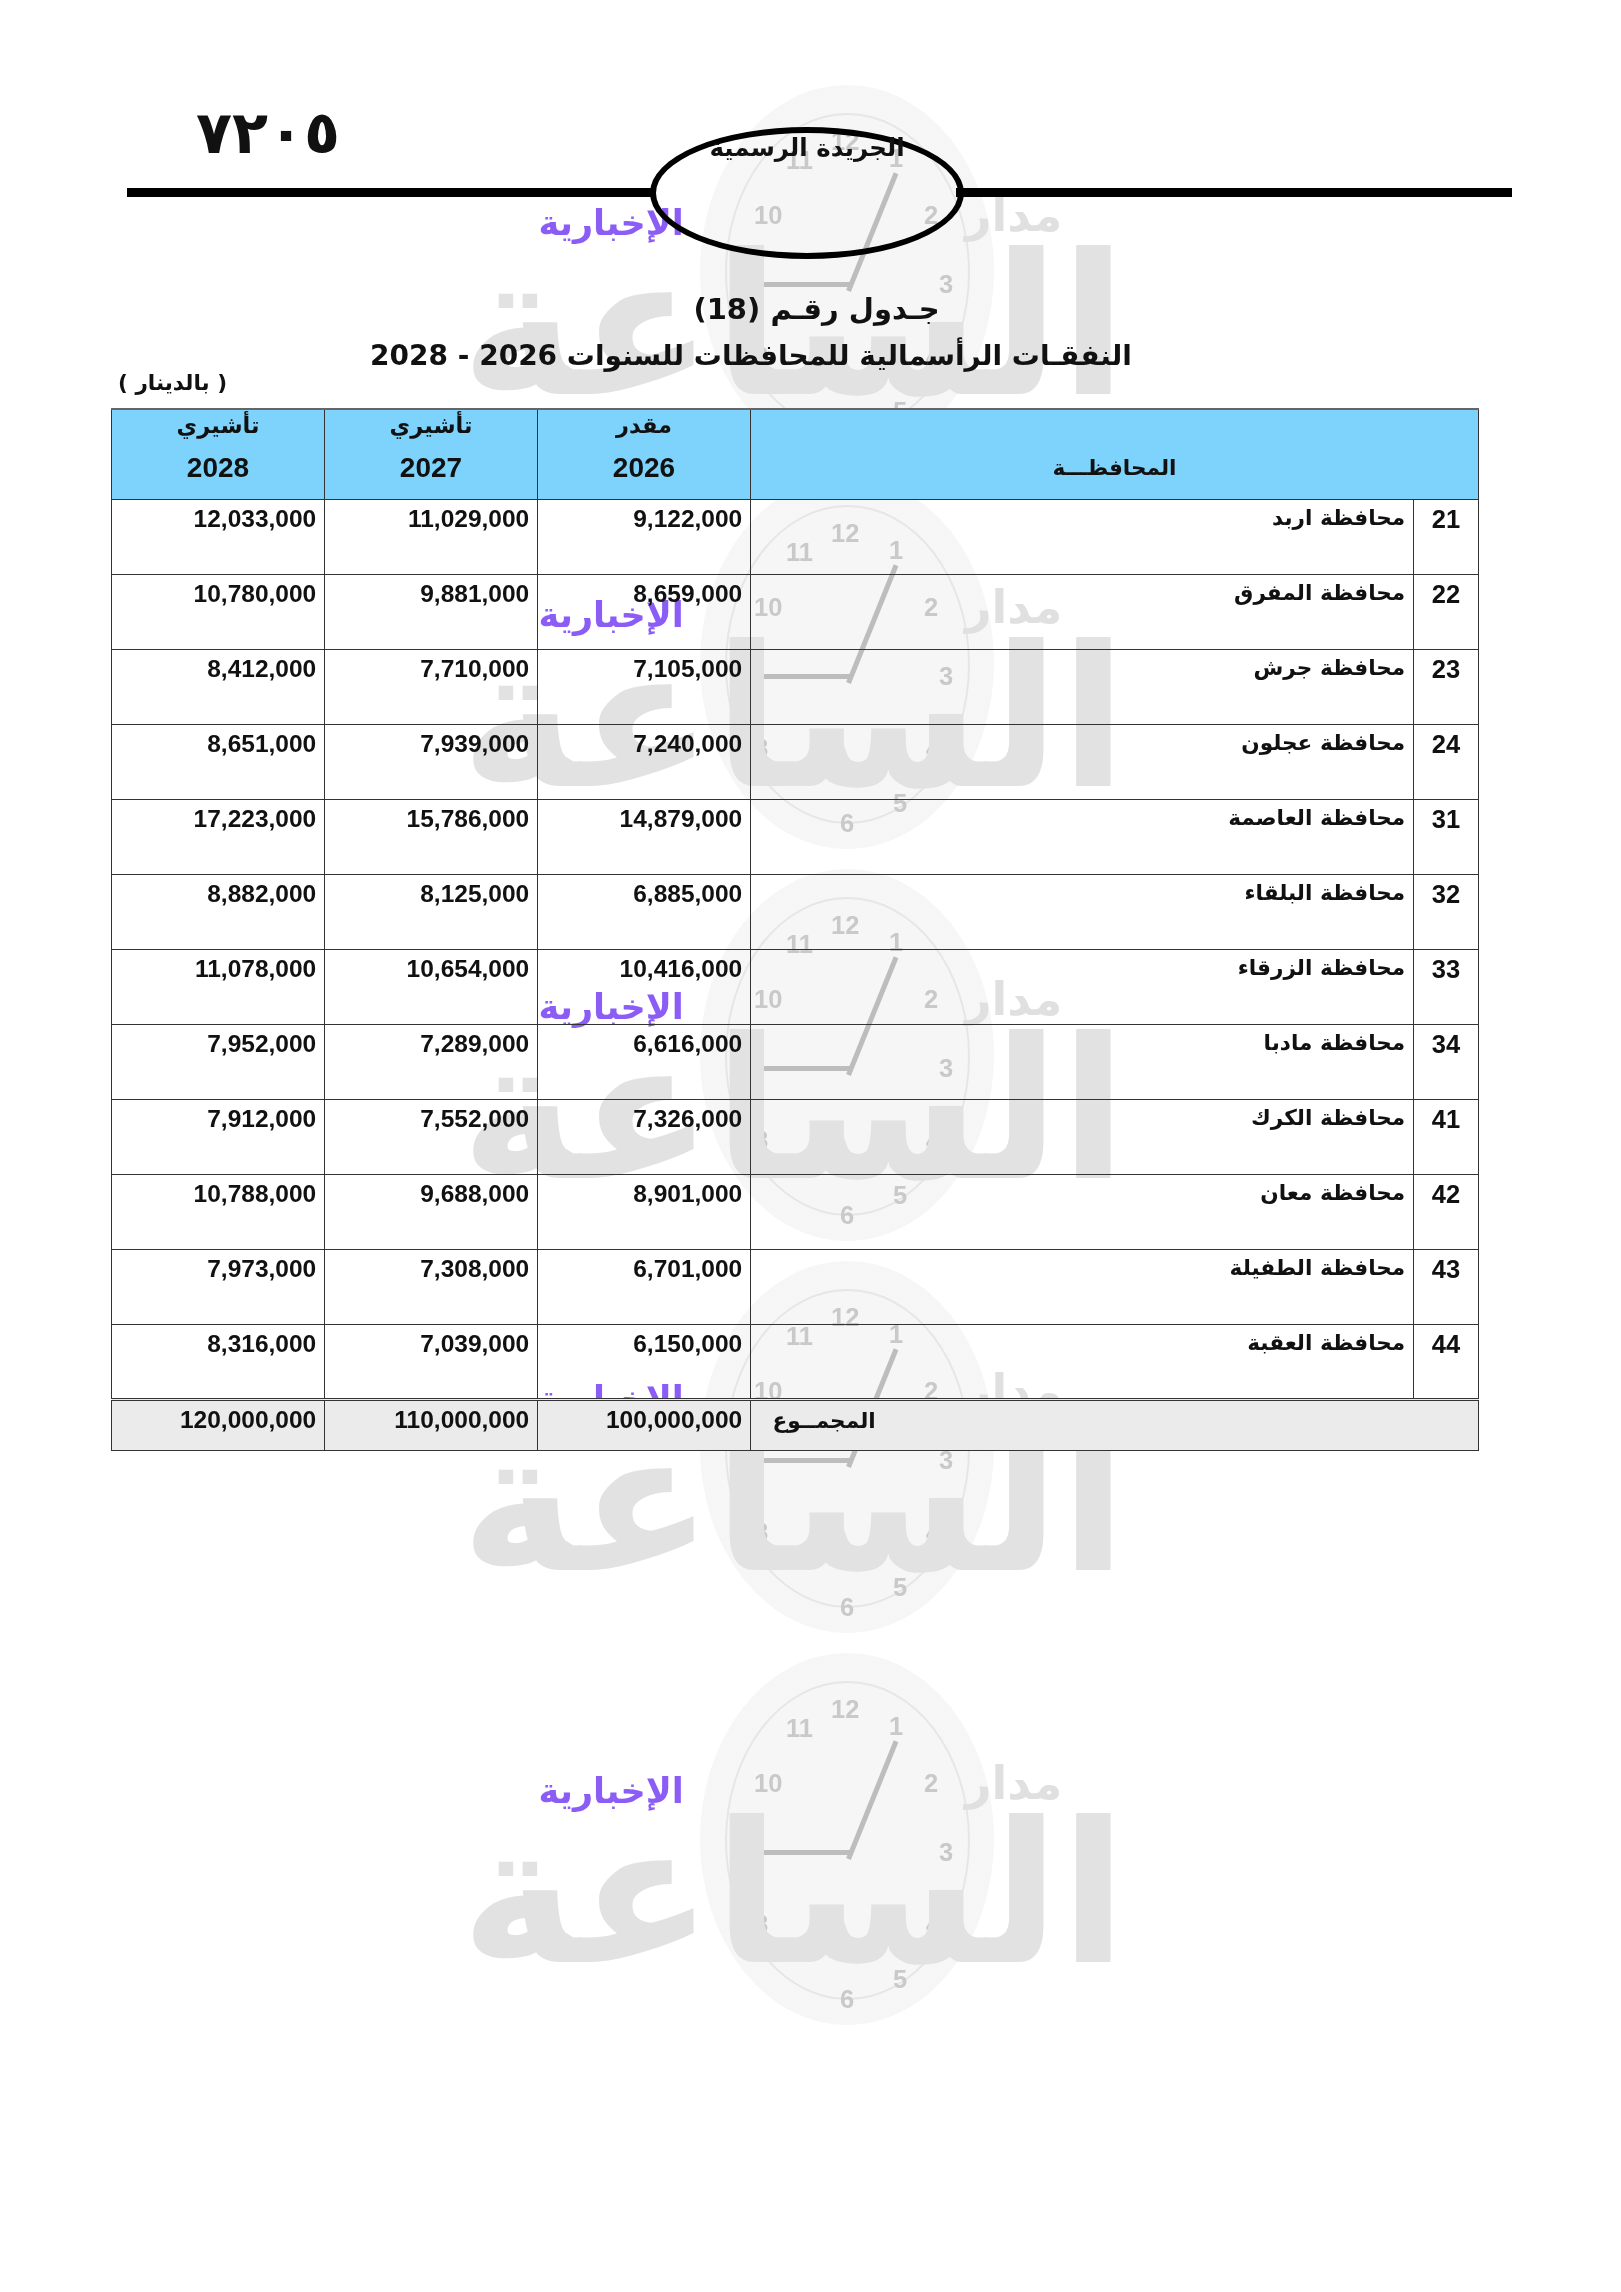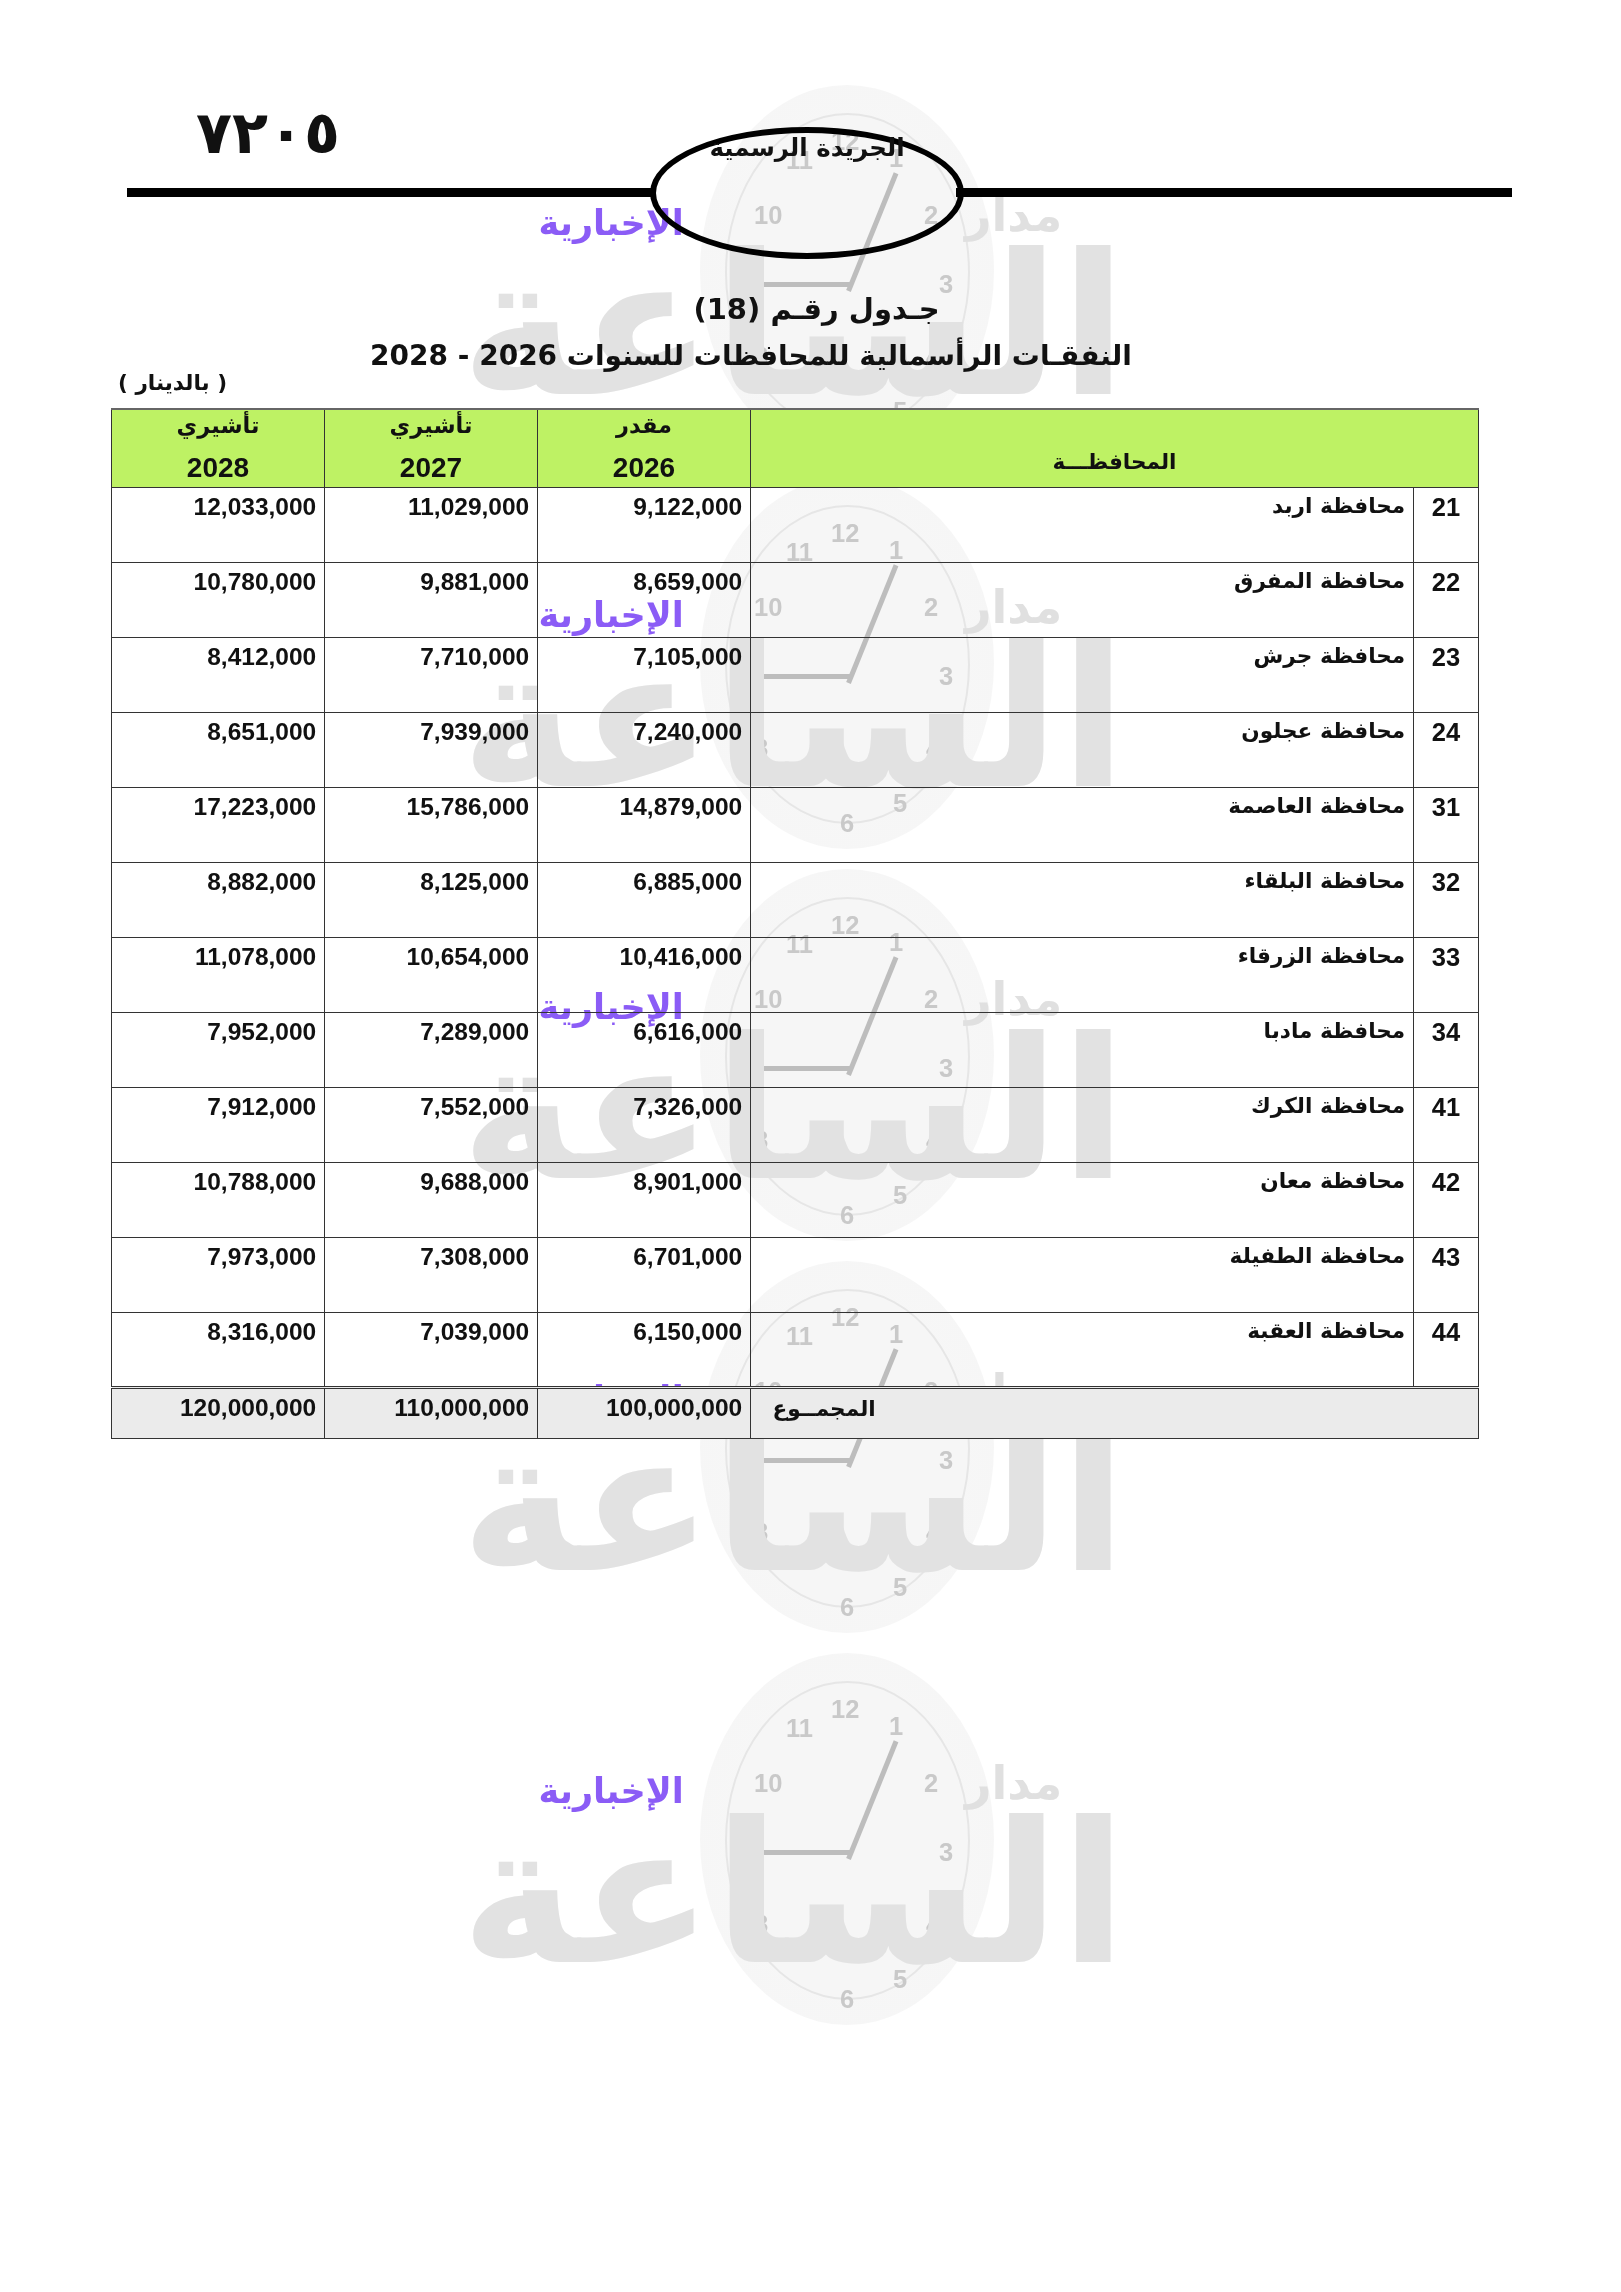--- a/index.html
+++ b/index.html
@@ -28,21 +28,21 @@
   .ellipse { position: absolute; left: 650px; top: 127px; width: 314px; height: 132px; border: 6.9px solid #000; border-radius: 50%; display: flex; align-items: flex-start; justify-content: center; background: transparent; }
   .ellipse span { font-size: 24.5px; font-weight: bold; direction: rtl; font-family: "DejaVu Sans", sans-serif; }
 
   .t-number { position: absolute; left: 0; width: 1621px; top: 292px; text-align: center; font-size: 29px; font-weight: bold; direction: rtl; font-family: "DejaVu Sans", sans-serif; padding-left: 12px; }
   .t-title { position: absolute; left: 4px; width: 1621px; top: 339px; text-align: center; font-size: 28px; font-weight: bold; direction: rtl; font-family: "DejaVu Sans", sans-serif; padding-right: 127px; }
   .t-unit { position: absolute; left: 118px; top: 370px; font-size: 21.6px; font-weight: bold; direction: rtl; font-family: "DejaVu Sans", sans-serif; }
 
   
   table.budget { position: absolute; left: 111px; top: 408px; width: 1368px; border-collapse: collapse; direction: ltr; }
   table.budget td, table.budget th { border: 1.5px solid #333; }
-  table.budget thead th { background: #bef264; height: 78px; font-weight: normal; vertical-align: top; }
+  table.budget thead th { background: #7dd3fc; height: 90px; font-weight: normal; vertical-align: top; }
   thead { border-top: 2.9px solid #666; }
   .th-num { width: 213px; text-align: center; }
   .th-num .lbl { display: block; font-size: 22.5px; font-weight: bold; margin-top: 2px; direction: rtl; font-family: "DejaVu Sans", sans-serif; }
   .th-num .yr  { display: block; font-size: 28px; font-weight: bold; margin-top: 13.7px; }
   .th-gov { text-align: center; vertical-align: middle !important; }
   .th-gov span { font-size: 21.6px; font-weight: bold; direction: rtl; font-family: "DejaVu Sans", sans-serif; display: inline-block; margin-top: 25.5px; }
 
   td.num { text-align: right; vertical-align: top; padding: 5.9px 7.8px 0 0; font-size: 24.5px; font-weight: bold; height: 75px; background: transparent; }
   td.col-2027 { border-right: 3.9px double #333; }
   th.col-2027 { border-right: 3.9px double #333; }

